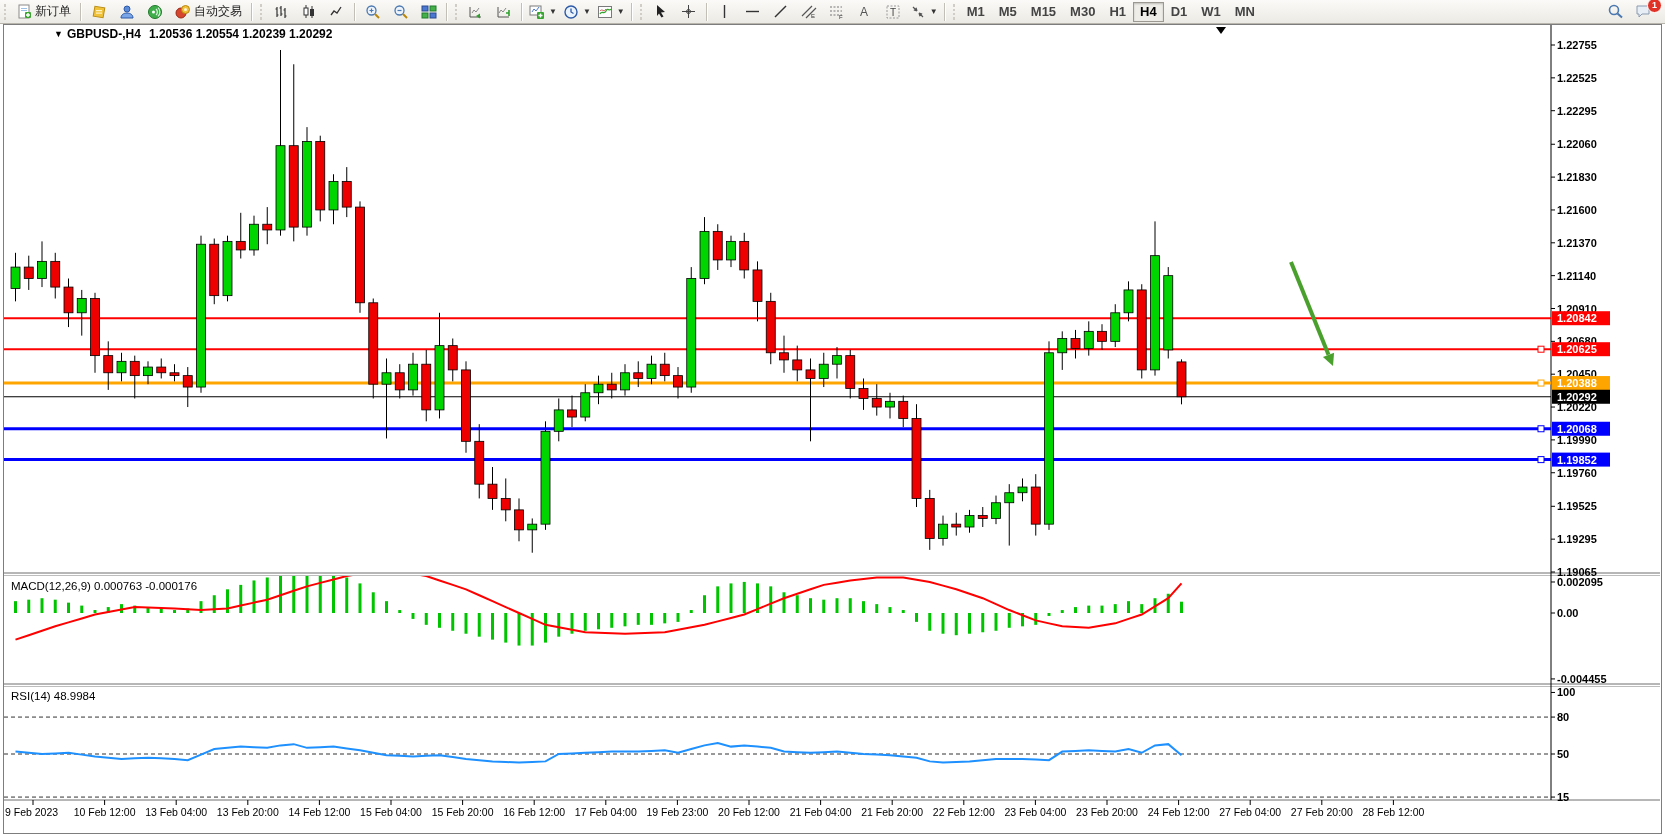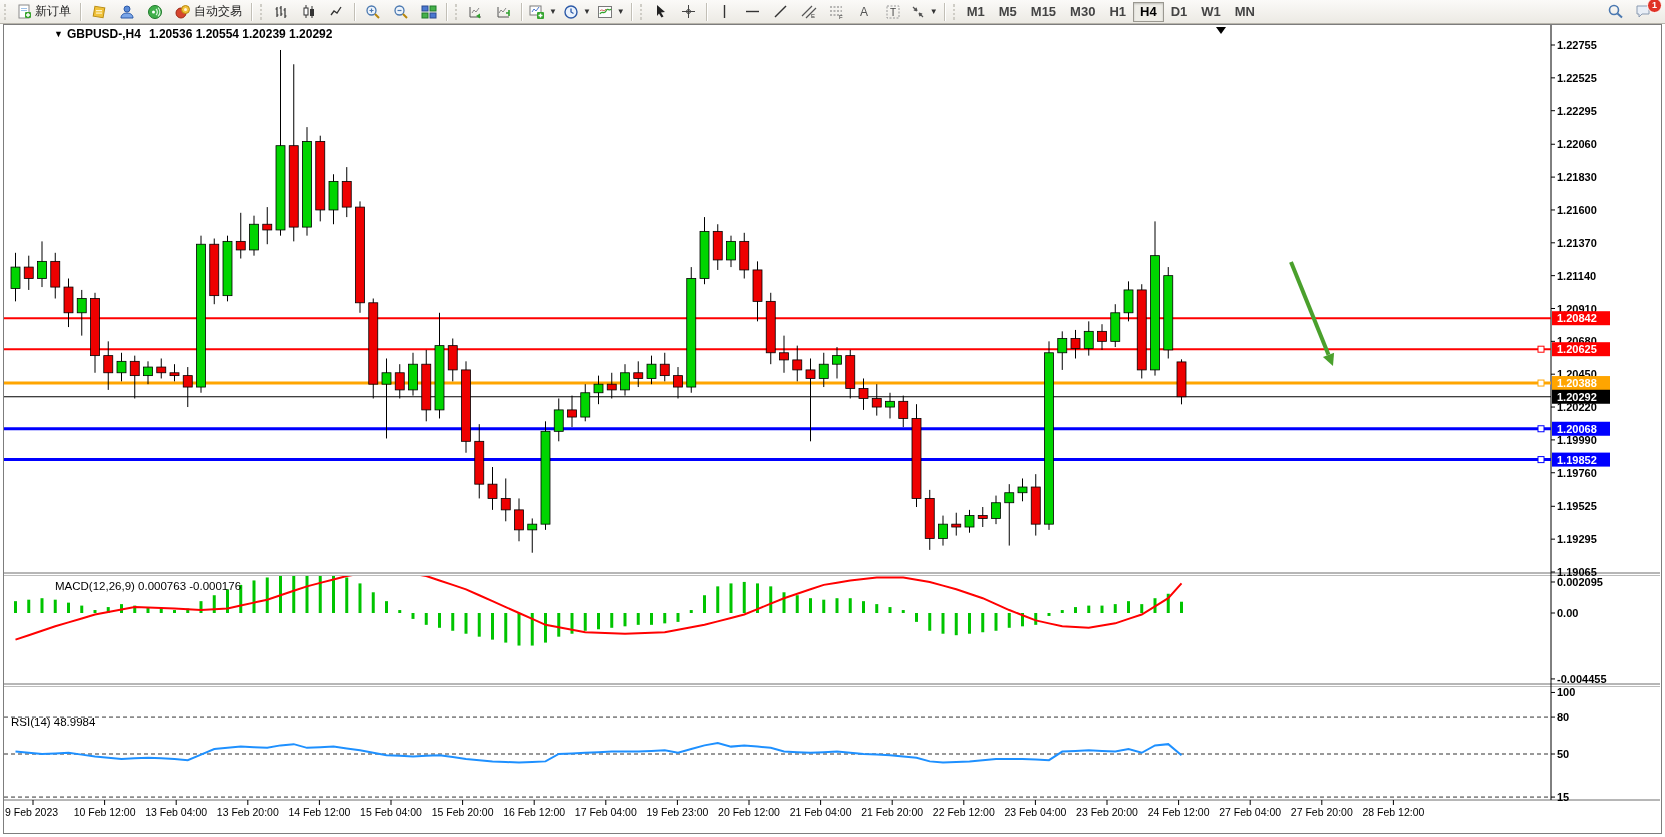--- a/index.html
+++ b/index.html
@@ -674,15 +674,15 @@
       <text x="1247.1999999999998" y="792" font-size="10.5" fill="#000" text-anchor="middle">27 Feb 04:00</text>
       <line x1="1318.8" y1="776" x2="1318.8" y2="781" stroke="#000"></line>
       <text x="1318.8" y="792" font-size="10.5" fill="#000" text-anchor="middle">27 Feb 20:00</text>
       <line x1="1390.3999999999999" y1="776" x2="1390.3999999999999" y2="781" stroke="#000"></line>
       <text x="1390.3999999999999" y="792" font-size="10.5" fill="#000" text-anchor="middle">28 Feb 12:00</text>
     </svg>
 
   <div class="overlay chart-title">
     <span class="tri">▼</span><span>GBPUSD-,H4</span><span class="num">1.20536 1.20554 1.20239 1.20292</span>
   </div>
-  <div class="overlay ind-label" style="left:8px;top:556px;margin-left:44px;">MACD(12,26,9) 0.000763 -0.000176</div>
-  <div class="overlay ind-label" style="left:8px;top:692px;">RSI(14) 48.9984</div>
+  <div class="overlay ind-label" style="left:8px;top:556px;">MACD(12,26,9) 0.000763 -0.000176</div>
+  <div class="overlay ind-label" style="left:8px;top:666px;">RSI(14) 48.9984</div>
 </div>
 
 </body></html>

